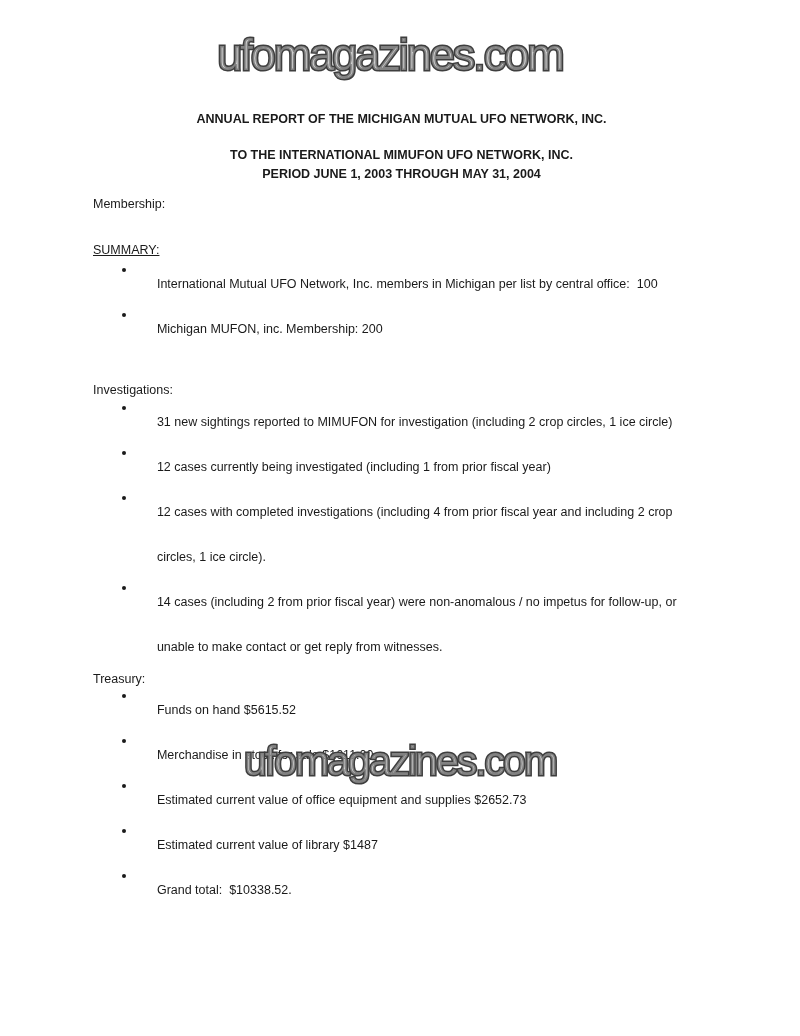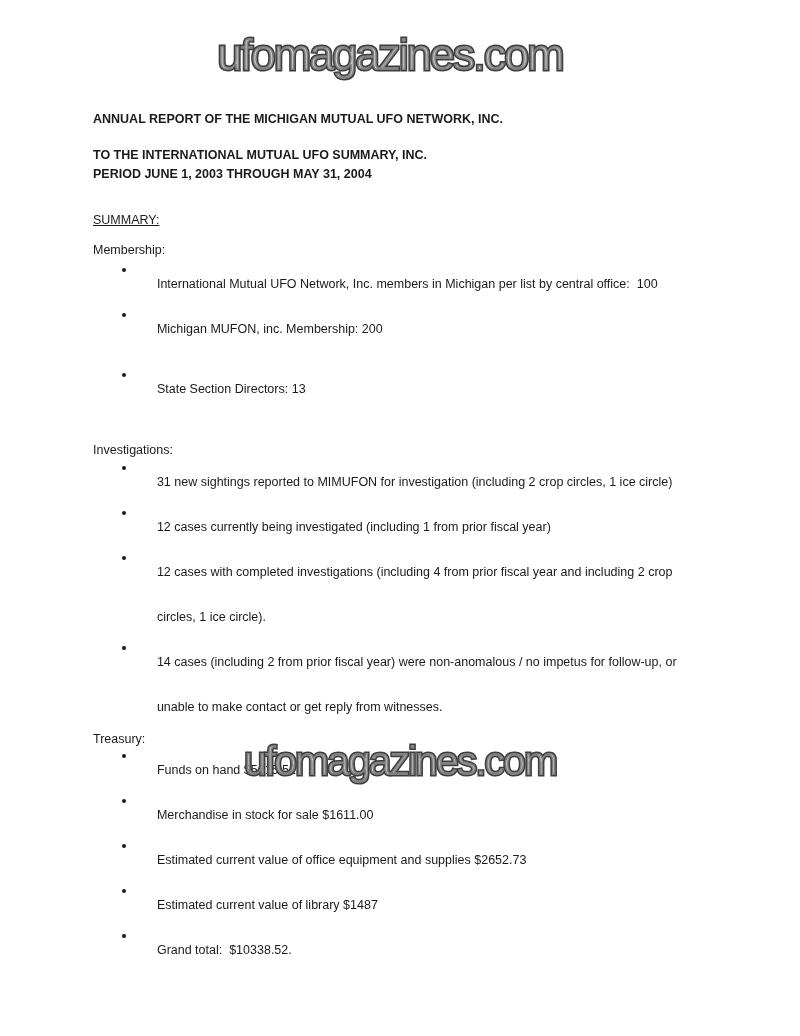--- a/index.html
+++ b/index.html
@@ -10,21 +10,21 @@
     background: #ffffff;
     font-family: "Liberation Sans", "DejaVu Sans", sans-serif;
     font-size: 12.5px;
     line-height: 15px;
     color: #1a1a1a;
     overflow: hidden;
     box-sizing: border-box;
     padding: 112px 90px 0 93px;
   }
   .line { white-space: pre; }
-  .title { font-weight: 700; }
+  .title { font-weight: 700; text-align: center; }
   .t2 { margin-top: 21px; }
   .t3 { margin-top: 4px; }
   .summary { margin-top: 31px; text-decoration: underline; }
 
   .sec-label { }
   .ml-membership { margin-top: 15px; }
   .ml-investigations { margin-top: 31px; }
   .ml-treasury { margin-top: 2px; }
 
   .bullet, .bullet-cont { position: relative; padding-left: 50px; white-space: pre; }
@@ -50,34 +50,31 @@
   }
   .wm-top    { top: 47px;  left: 390px; transform: translateX(-50%); font-size: 45px; }
   .wm-middle { top: 754px; left: 400px; transform: translateX(-50%); font-size: 41px; }
 </style>
 </head>
 <body>
 
 <div class="doc">
 
   <div class="line title">ANNUAL REPORT OF THE MICHIGAN MUTUAL UFO NETWORK, INC.</div>
-  <div class="line title t2">TO THE INTERNATIONAL MUTUAL UFO SUMMARY, INC.</div>
+  <div class="line title t2">TO THE INTERNATIONAL MIMUFON UFO NETWORK, INC.</div>
   <div class="line title t3">PERIOD JUNE 1, 2003 THROUGH MAY 31, 2004</div>
 
+  <div class="line sec-label ml-membership">Membership:</div>
+
   <div class="line summary">SUMMARY:</div>
-
-  <div class="line sec-label ml-membership">Membership:</div>
   <div class="bullet mt4">
     <span class="dot"></span><span>International Mutual UFO Network, Inc. members in Michigan per list by central office:  100</span>
   </div>
   <div class="bullet">
     <span class="dot"></span><span>Michigan MUFON, inc. Membership: 200</span>
-  </div>
-  <div class="bullet mt15">
-    <span class="dot"></span><span>State Section Directors: 13</span>
   </div>
 
   <div class="line sec-label ml-investigations">Investigations:</div>
   <div class="bullet mt2">
     <span class="dot"></span><span>31 new sightings reported to MIMUFON for investigation (including 2 crop circles, 1 ice circle)</span>
   </div>
   <div class="bullet">
     <span class="dot"></span><span>12 cases currently being investigated (including 1 from prior fiscal year)</span>
   </div>
   <div class="bullet">

